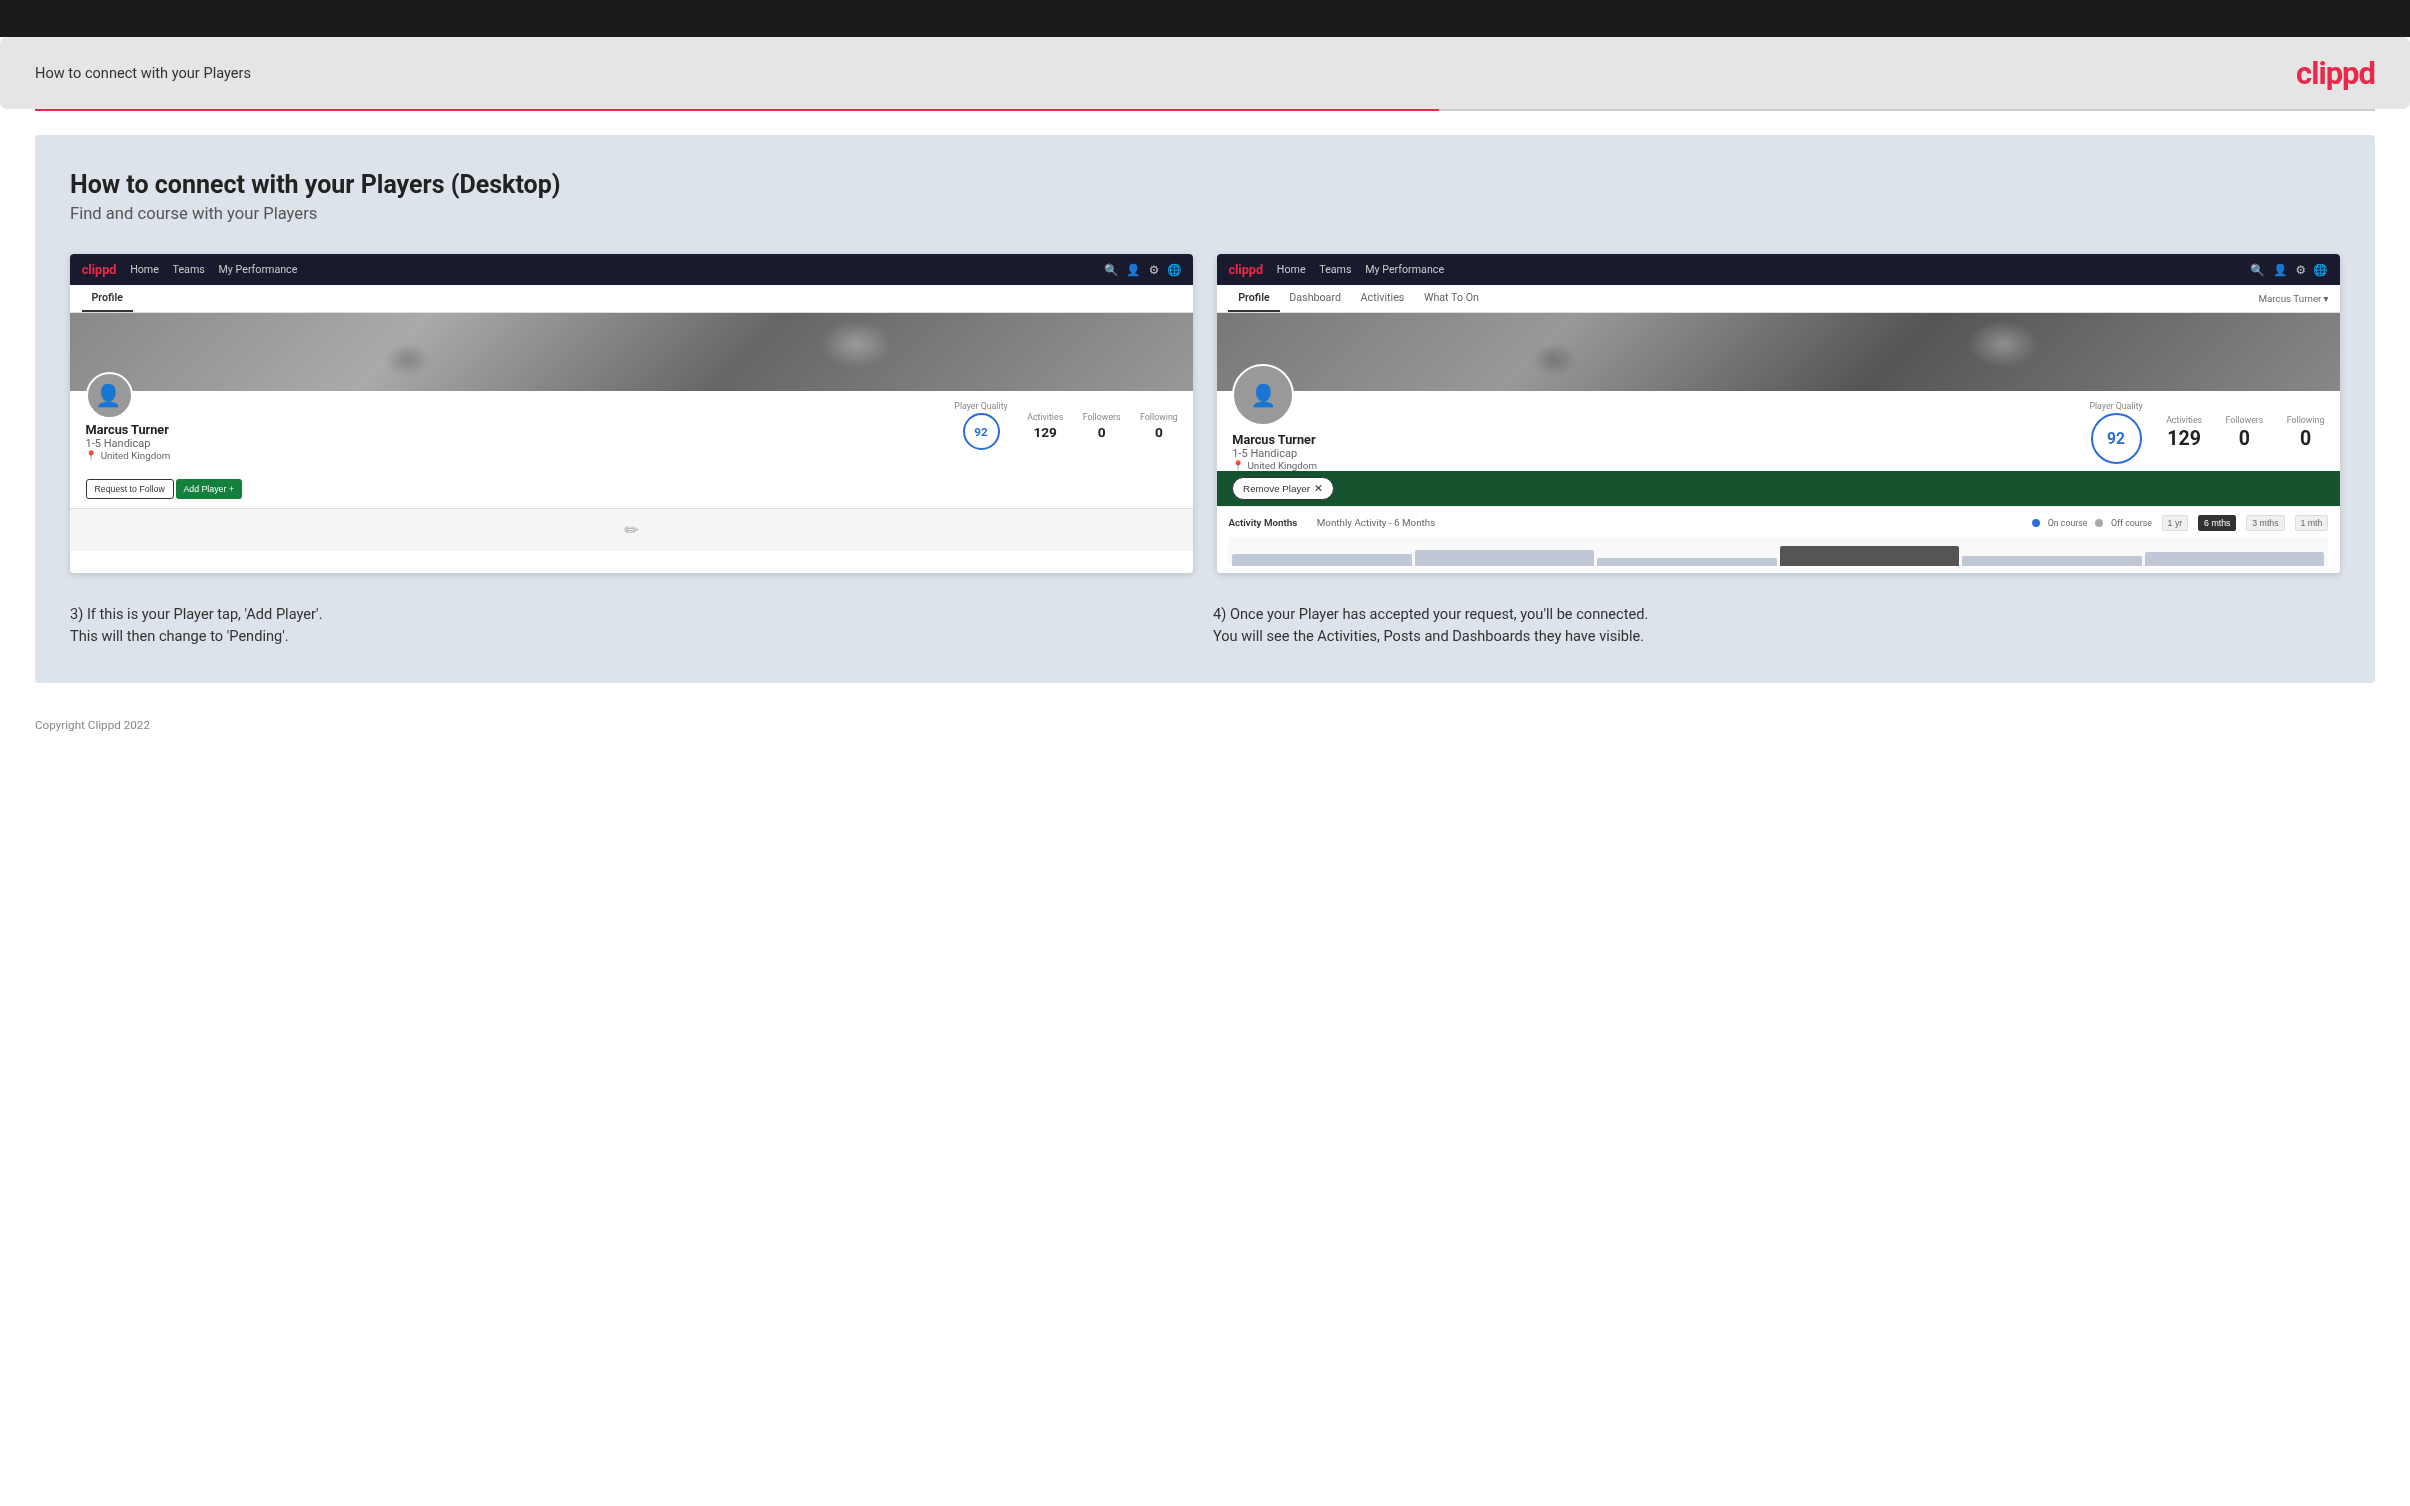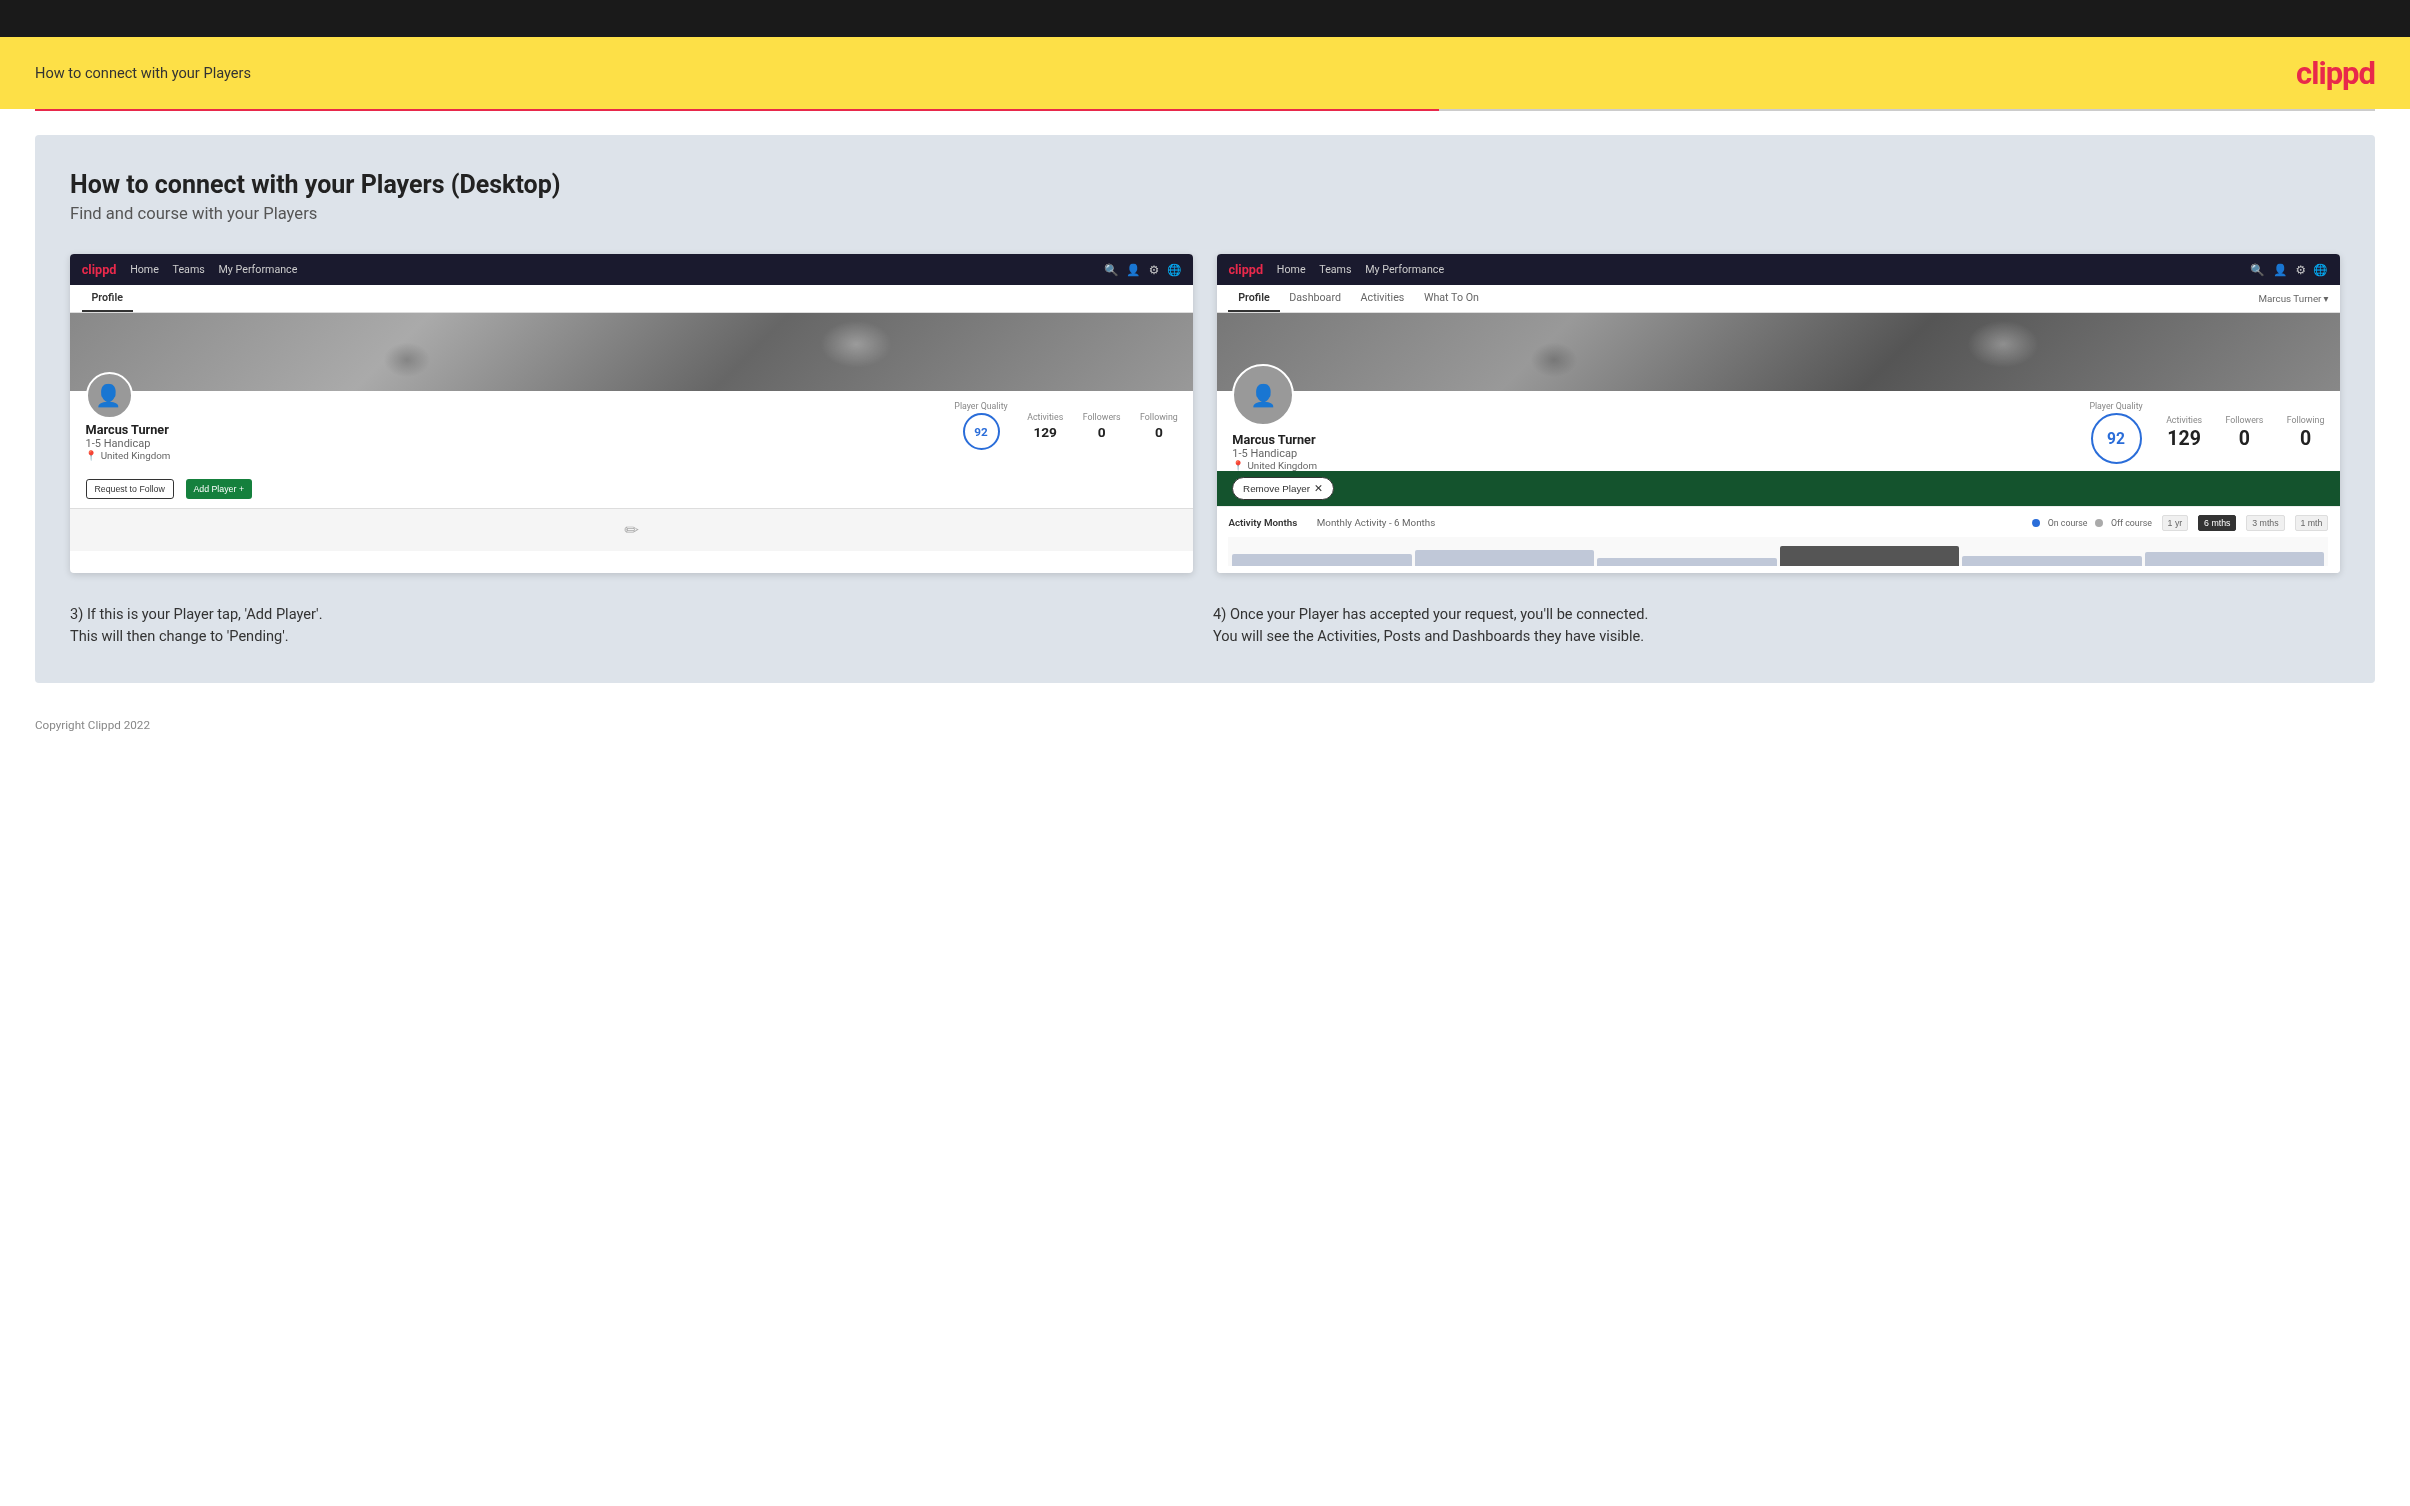--- a/index.html
+++ b/index.html
@@ -15,21 +15,22 @@
       height: 37px;
       width: 100%;
     }
 
     
     .header {
       display: flex;
       align-items: center;
       justify-content: space-between;
       padding: 17.6px 35px;
-      background: #fde047;
+      background: #e5e5e5;
+      border-radius: 7px;
     }
     .header-title {
       font-size: 14.6px;
       color: #333;
     }
     .logo-clippd {
       font-size: 31px;
       font-weight: 700;
       color: #e8294b;
       letter-spacing: -1px;
@@ -232,21 +233,21 @@
     }
     .quality-circle.large {
       width: 51px;
       height: 51px;
       font-size: 15.6px;
     }
 
     
     .btn-row {
       display: flex;
-      gap: 12px;
+      gap: 2px;
       padding: 5.9px 15.6px 9.8px;
       background: #fff;
     }
     .btn-follow {
       font-size: 8.8px;
       padding: 3.9px 7.8px;
       background: #fff;
       border: 1px solid #333;
       border-radius: 2.9px;
       color: #333;

